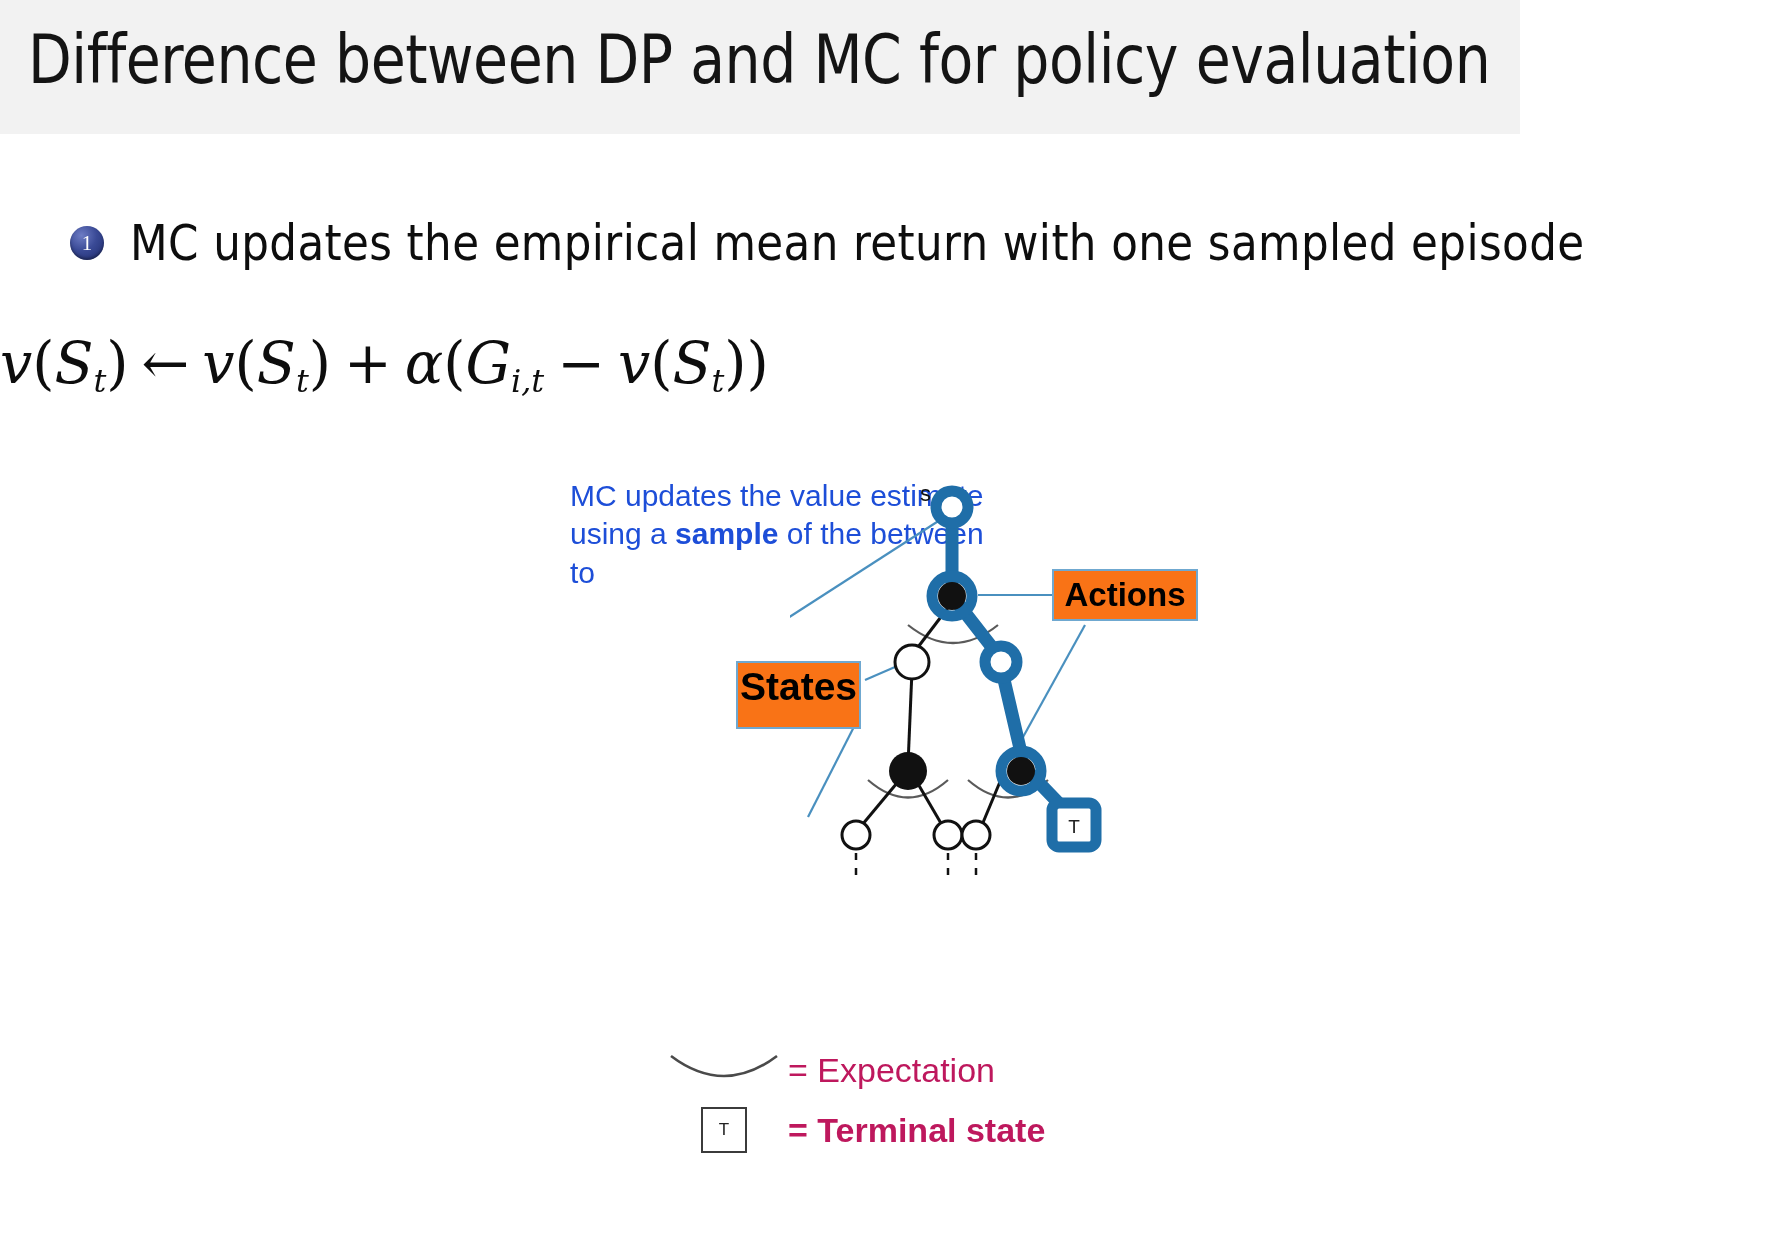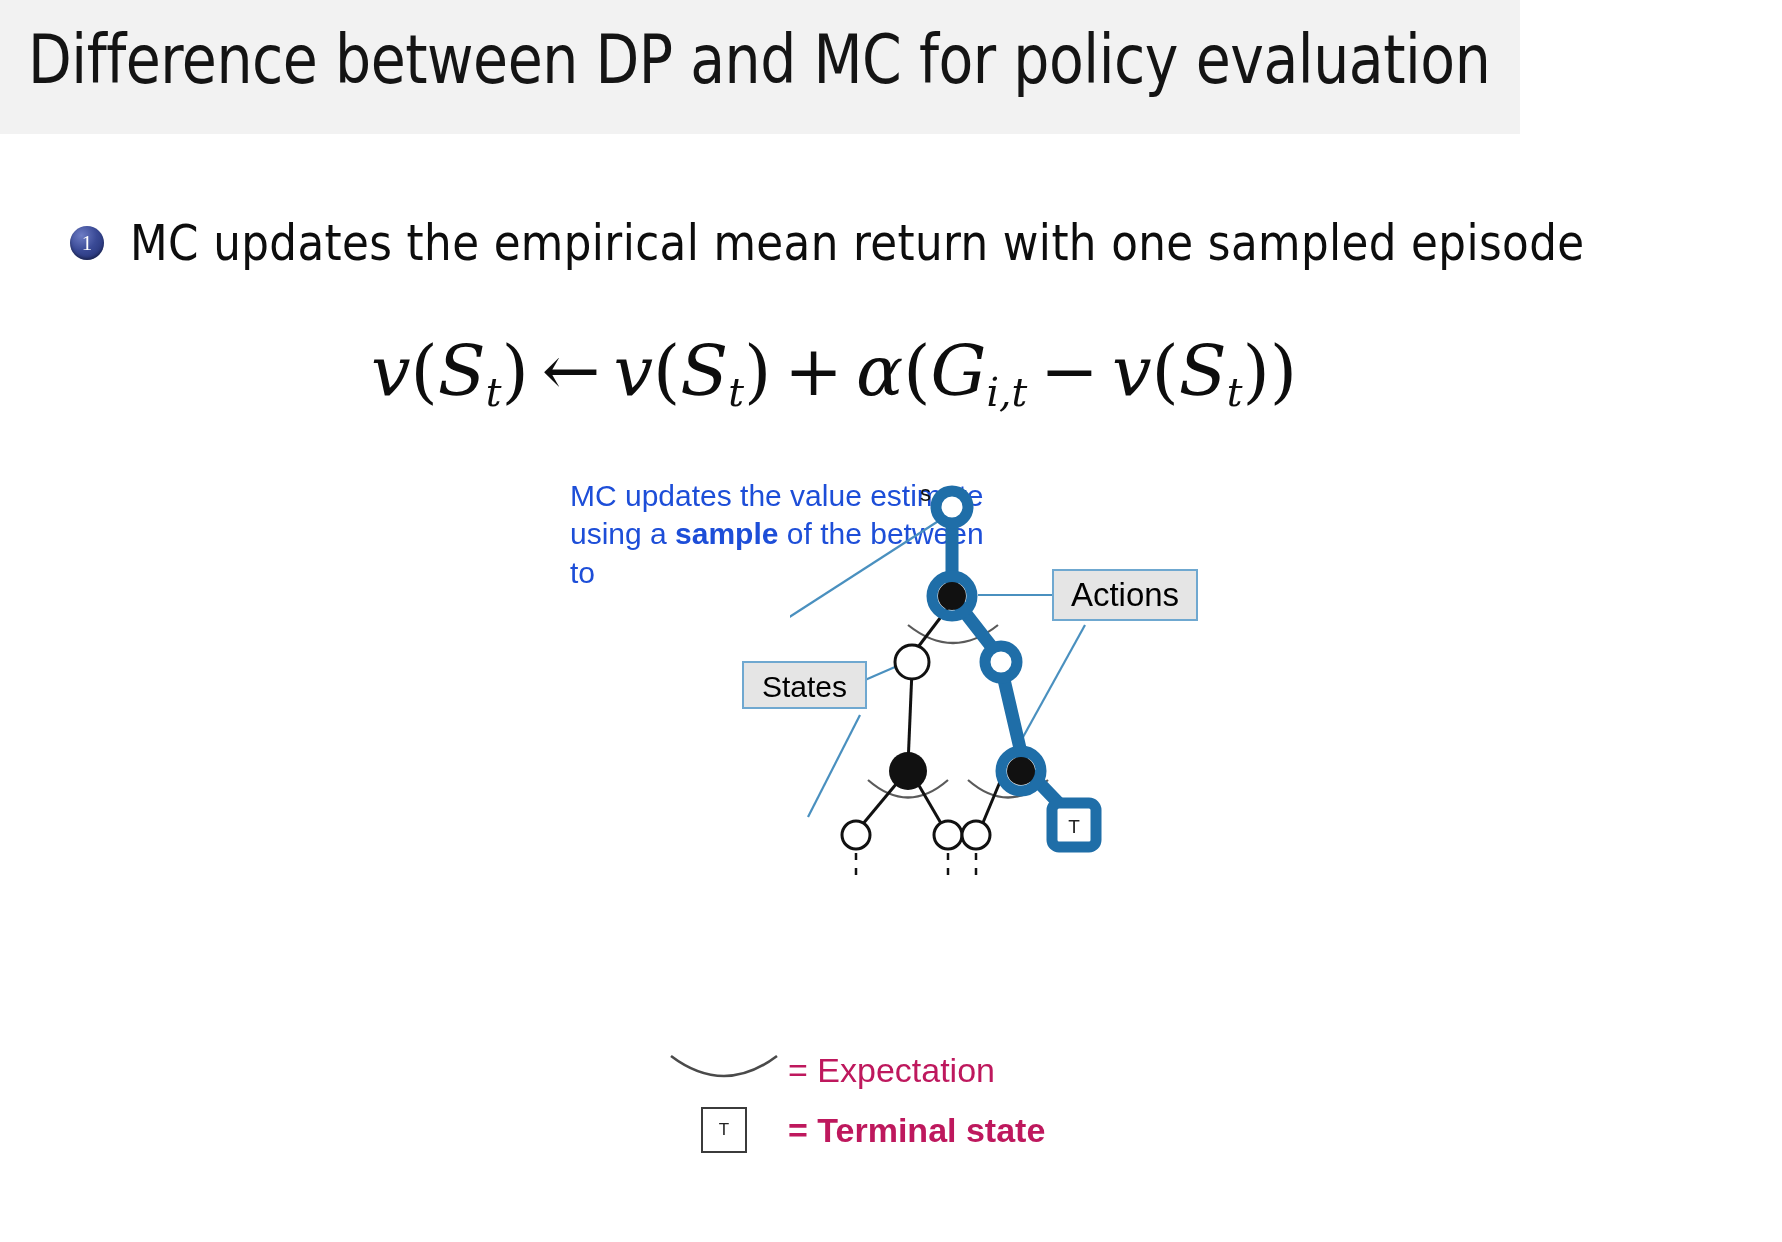--- a/index.html
+++ b/index.html
@@ -69,24 +69,24 @@
     transform: scaleX(0.97);
     transform-origin: left center;
   }
 
   
   #formula {
     position: absolute;
     left: 0;
     top: 330px;
     width: 1668px;
-    text-align: center;
+    text-align: left;
     font-family: "DejaVu Serif", serif;
     font-style: italic;
-    font-size: 70px;
+    font-size: 57px;
     color: #0d0d0d;
     white-space: nowrap;
   }
   #formula .up { font-style: normal; }
   #formula sub {
     font-size: 0.56em;
     font-style: italic;
     vertical-align: -0.28em;
   }
   #formula .sp { display: inline-block; width: 13px; }
@@ -113,33 +113,33 @@
 
   #backup-svg {
     position: absolute;
     left: 230px;
     top: 0px;
   }
 
   .callout {
     position: absolute;
     border: 2px solid #6fa8d0;
-    background: #e5e5e5;
-    font-family: "Liberation Sans", sans-serif;
-    font-weight: 400;
+    background: #f97316;
+    font-family: "Liberation Sans", sans-serif;
+    font-weight: 700;
     color: #000000;
     text-align: center;
     box-sizing: border-box;
   }
   #callout-states {
-    left: 182px;
+    left: 176px;
     top: 196px;
     width: 125px;
-    height: 48px;
-    font-size: 30px;
+    height: 68px;
+    font-size: 39px;
     line-height: 48px;
   }
   #callout-actions {
     left: 492px;
     top: 104px;
     width: 146px;
     height: 52px;
     font-size: 33px;
     line-height: 48px;
   }

